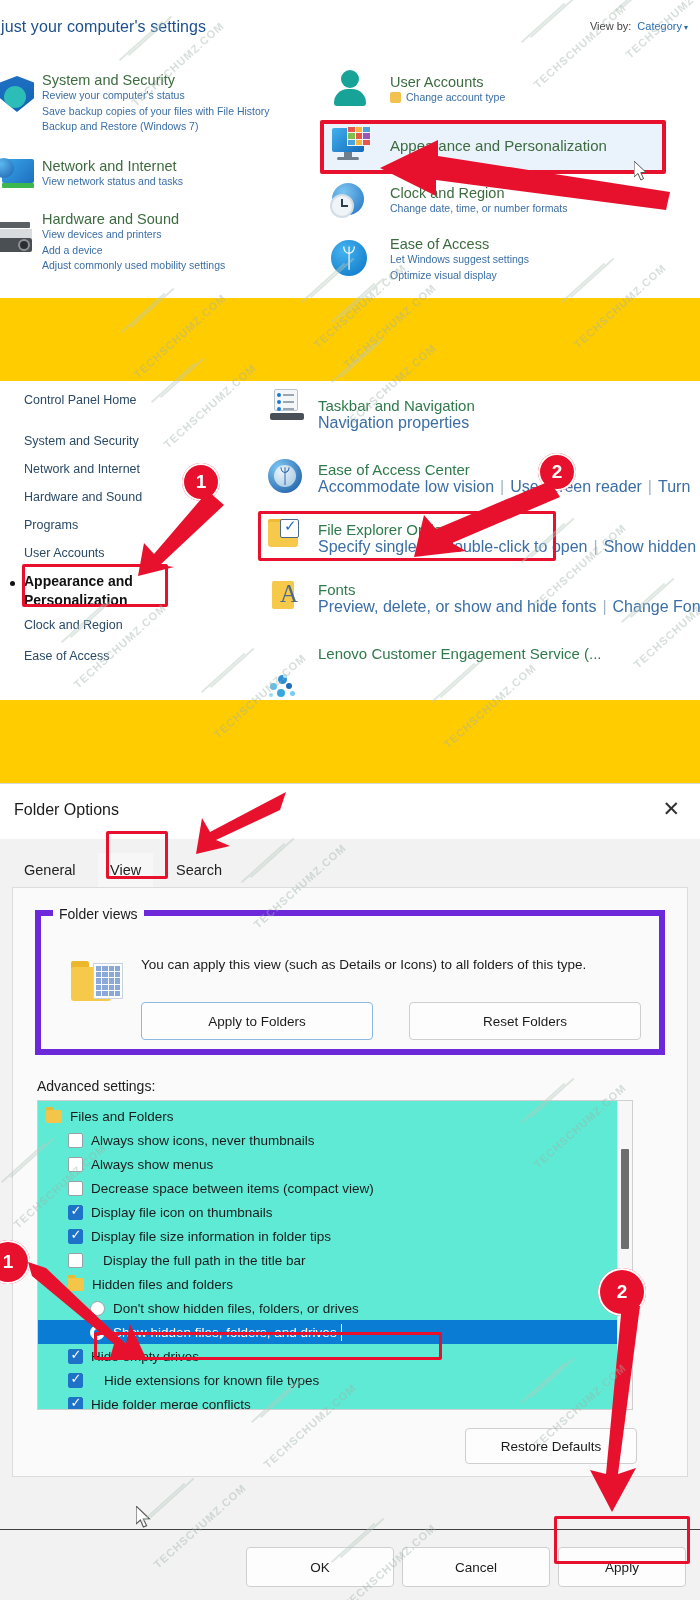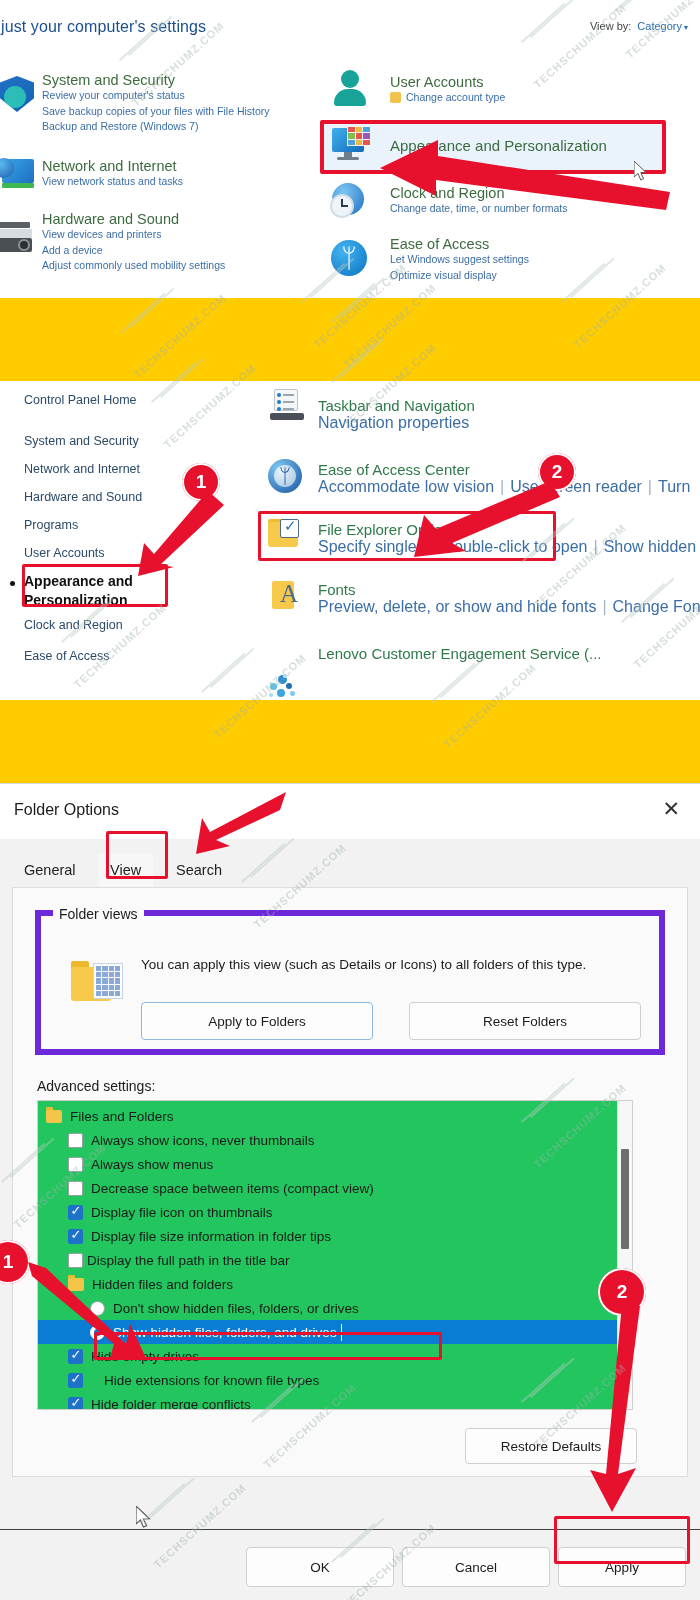--- a/index.html
+++ b/index.html
@@ -130,21 +130,21 @@
   .fv-icon .tab2 { position:absolute; left:0; top:0; width:18px; height:7px; background:#edb72c; border-radius:2px 2px 0 0;}
   .fv-icon .grid { position:absolute; left:22px; top:2px; width:30px; height:36px; background:#fbfcfe; border:1px solid #c9d3dd;
                    display:grid; grid-template-columns:repeat(4,1fr); grid-template-rows:repeat(5,1fr); gap:1px; padding:2px;}
   .fv-icon .grid i { display:block; background:#8aa8d8; }
   .fv-text { position:absolute; left:100px; top:38px; width:500px; font-size:13.5px; color:#1b1b1b; line-height:21px; }
   .btn { position:absolute; height:38px; background:#fdfdfd; border:1px solid #cfcfcf; border-radius:4px;
          display:flex; align-items:center; justify-content:center; font-size:13.5px; color:#1b1b1b; }
   .btn.focus { border:1.6px solid #8bb9e0; }
 
   .adv-label { position:absolute; left:24px; top:190px; font-size:14px; color:#1b1b1b; }
-  .adv-list { position:absolute; left:24px; top:212px; width:596px; height:310px; background:#22c55e; border:1px solid #cfcfcf; overflow:hidden;}
+  .adv-list { position:absolute; left:24px; top:212px; width:596px; height:310px; background:#5eead4; border:1px solid #cfcfcf; overflow:hidden;}
   .adv-row { position:absolute; left:0; width:596px; height:24px; display:flex; align-items:center; white-space:nowrap; }
   .adv-row span.txt { font-size:13.5px; color:#1b1b1b; }
   .adv-row.group-row span.txt { font-size:13.5px; }
   .adv-row.selected { background:#0a7cd4; }
   .adv-row.selected span.txt { color:#fff; }
   .cbox { width:15px; height:15px; border:1.4px solid #9aa0a6; background:#fff; border-radius:2px; flex:none; position:relative;}
   .cbox.checked { background:#1e73c8; border-color:#1e73c8; }
   .cbox.checked:after { content:"✓"; position:absolute; left:1.5px; top:-3px; font-size:13px; color:#fff; }
   .radio { width:15px; height:15px; border:1.4px solid #9aa0a6; background:#fff; border-radius:50%; flex:none; position:relative;}
   .radio.on { border-color:#fff; }
@@ -452,21 +452,21 @@
               <div class="adv-row" style="top: 99px; padding-left: 30px;">
                 <span class="cbox checked"></span>
                 <span class="txt" style="margin-left: 8px;">Display file icon on thumbnails</span>
               </div>
               <div class="adv-row" style="top: 123px; padding-left: 30px;">
                 <span class="cbox checked"></span>
                 <span class="txt" style="margin-left: 8px;">Display file size information in folder tips</span>
               </div>
               <div class="adv-row" style="top: 147px; padding-left: 30px;">
                 <span class="cbox"></span>
-                <span class="txt" style="margin-left: 4px;">Display the full path in the title bar</span>
+                <span class="txt" style="margin-left: 20px;">Display the full path in the title bar</span>
               </div>
               <div class="adv-row group-row" style="top: 171px; padding-left: 30px;">
                 <span class="fold-sm"></span>
                 <span class="txt" style="margin-left: 8px;">Hidden files and folders</span>
               </div>
               <div class="adv-row" style="top: 195px; padding-left: 52px;">
                 <span class="radio"></span>
                 <span class="txt" style="margin-left: 8px;">Don't show hidden files, folders, or drives</span>
               </div>
               <div class="adv-row selected" style="top: 219px; padding-left: 52px;">

